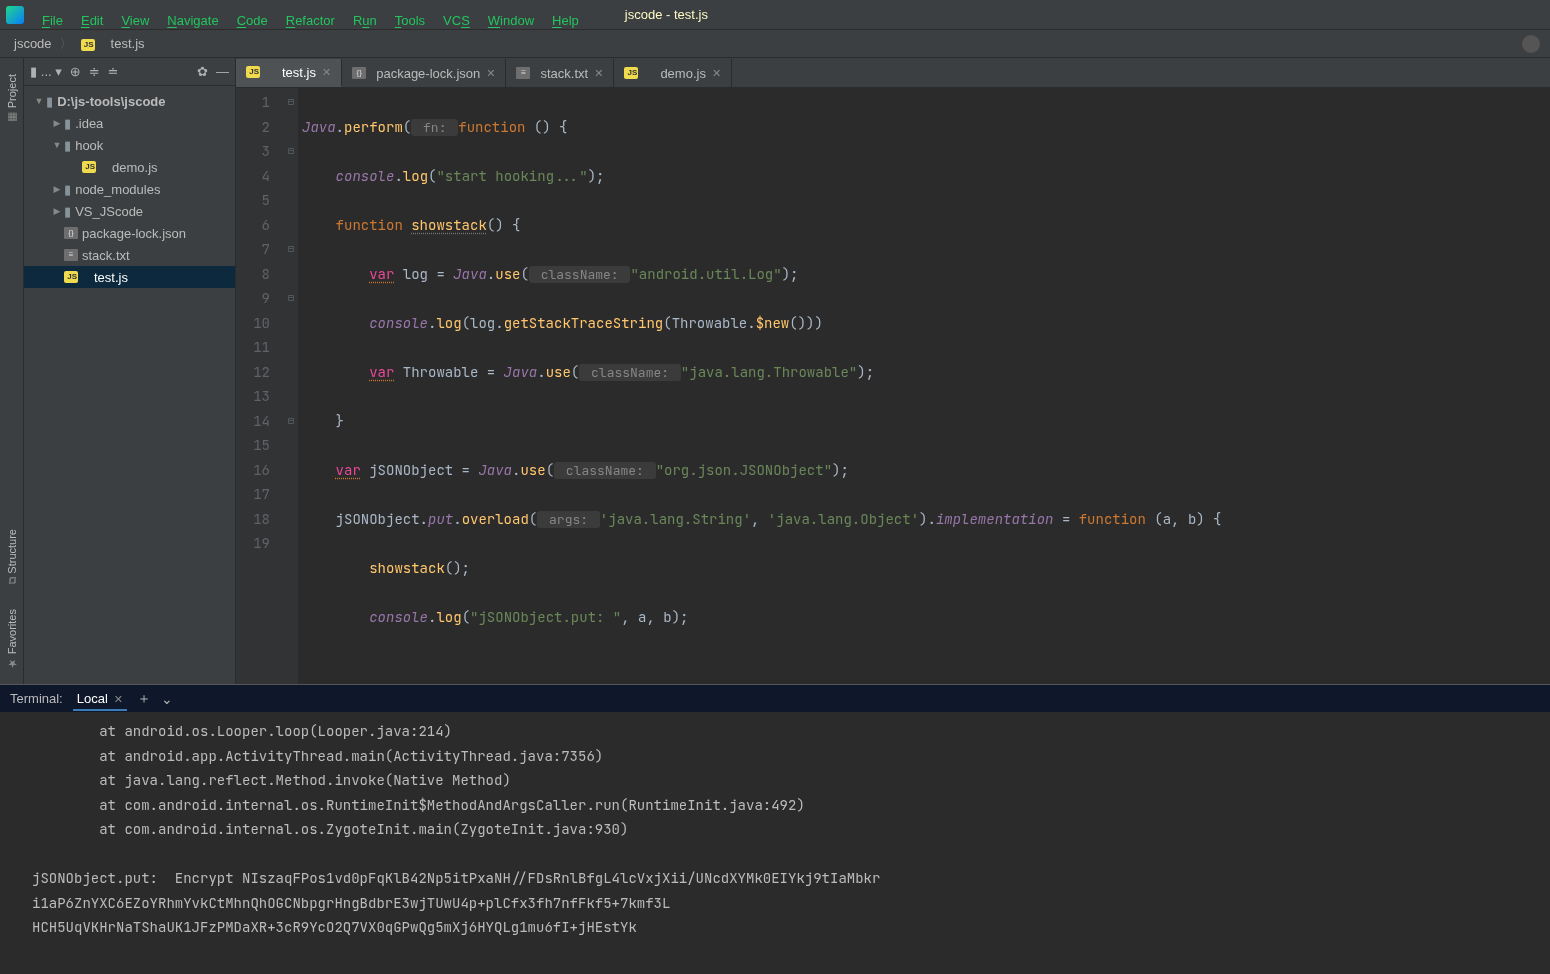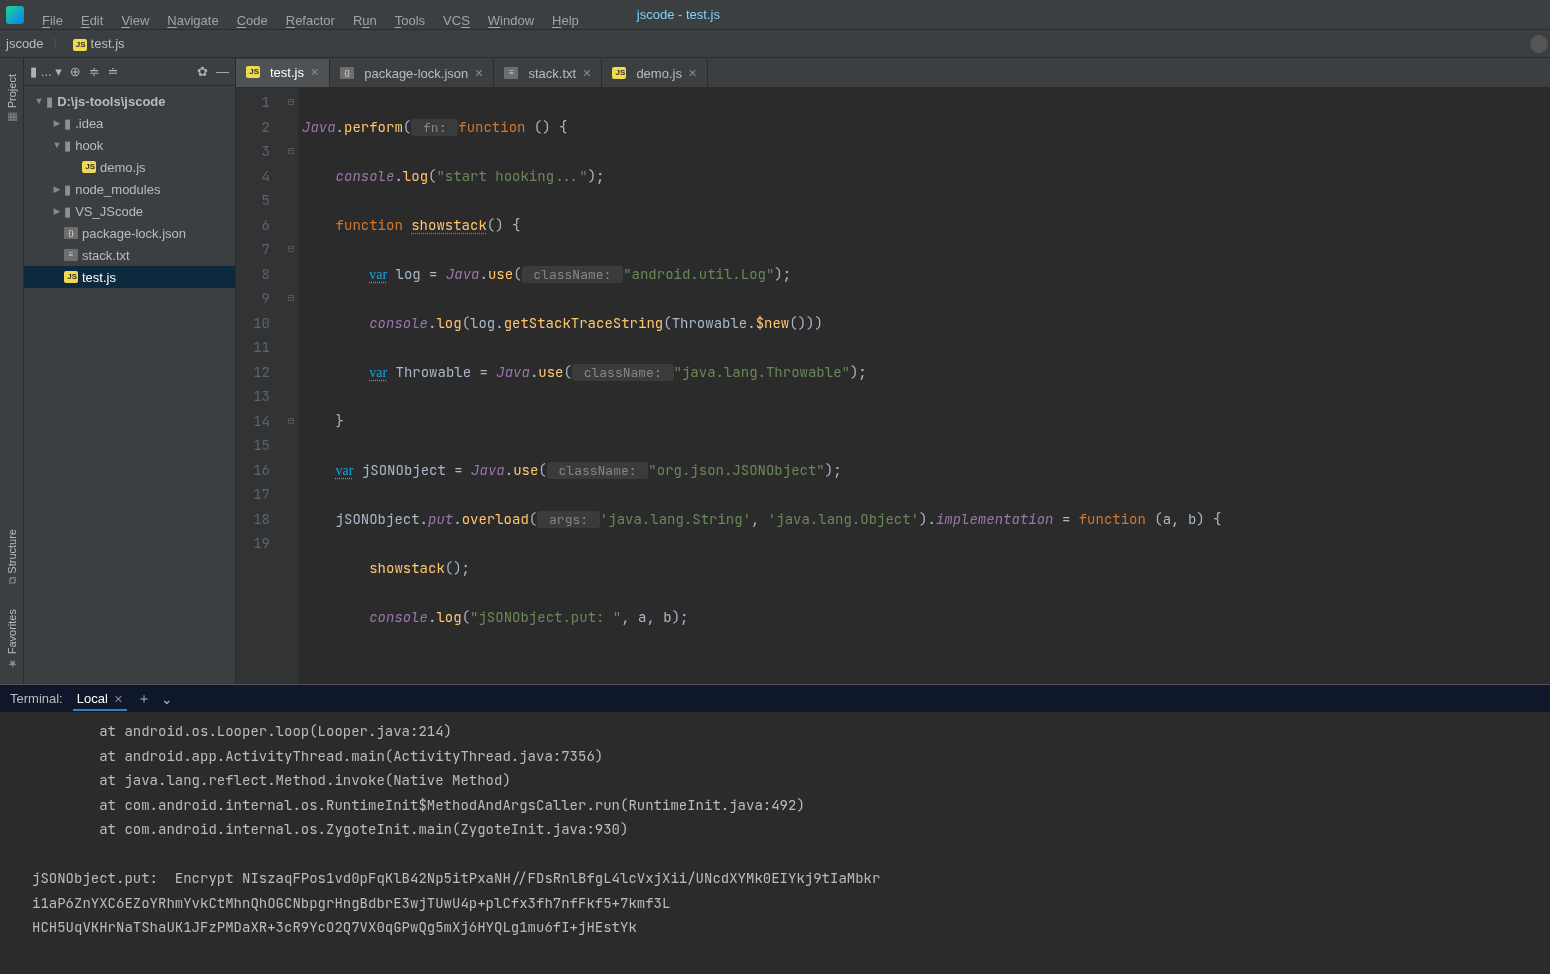--- a/index.html
+++ b/index.html
@@ -1,25 +1,25 @@
 <!DOCTYPE html>
 <html><head>
 <meta charset="utf-8">
 <style>
 * { margin:0; padding:0; box-sizing:border-box; }
 body { font-family:"Segoe UI",Arial,sans-serif; font-size:13px; background:#3c3f41; color:#bbbbbb; width:1550px; height:974px; overflow:hidden; display:flex; flex-direction:column; }
 .menubar { height:30px; background:#3c3f41; border-bottom:1px solid #2b2b2b; display:flex; align-items:center; padding:0 6px; gap:2px; }
 .app-icon { width:18px; height:18px; background:linear-gradient(135deg,#21d789,#087cfa); border-radius:3px; margin-right:8px; }
-.menu-item { padding:2px 8px; cursor:pointer; color:#a3a3a3;margin-top:12px; }
+.menu-item { padding:2px 8px; cursor:pointer; color:#22c55e;margin-top:12px; }
 .menu-item u { text-decoration:underline; text-underline-offset:2px; }
-.window-title { margin-left:48px; color:#7dd3fc; }
-.navbar { height:28px; background:#3c3f41; border-bottom:1px solid #2b2b2b; display:flex; align-items:center; padding:0 2px; gap:4px; }
+.window-title { margin-left:36px; color:#fef9c3; }
+.navbar { height:28px; background:#3c3f41; border-bottom:1px solid #2b2b2b; display:flex; align-items:center; padding:0 10px; gap:4px; }
 .crumb { color:#bbbbbb; padding:2px 4px; cursor:pointer; }
 .crumb-sep { color:#666; }
-.js-icon-small { display:inline-block; width:14px; height:12px; background:#f0db4f; color:#323330; font-size:8px; font-weight:bold; text-align:right; line-height:12px; padding-right:1px; vertical-align:middle; margin-right:4px; border-radius:2px; }
+.js-icon-small { display:inline-block; width:14px; height:12px; background:#f0db4f; color:#323330; font-size:8px; font-weight:bold; text-align:right; line-height:12px; padding-right:1px; vertical-align:middle; margin-right:16px; border-radius:2px; }
 .avatar { width:18px; height:18px; border-radius:50%; background:#555; margin-left:auto; }
 .main-row { flex:1; display:flex; overflow:hidden; }
 .left-gutter { width:24px; background:#3c3f41; border-right:1px solid #2b2b2b; display:flex; flex-direction:column; align-items:center; }
 .gutter-tab { writing-mode:vertical-rl; transform:rotate(180deg); padding:10px 2px; font-size:11px; color:#bbbbbb; cursor:pointer; }
 .gutter-icon { font-size:11px; color:#888; margin-top:4px; }
 .sidebar { width:212px; background:#3c3f41; border-right:1px solid #2b2b2b; display:flex; flex-direction:column; }
 .sidebar-toolbar { height:28px; border-bottom:1px solid #2b2b2b; display:flex; align-items:center; padding:0 6px; gap:8px; color:#afb1b3; }
 .sidebar-toolbar .tb-btn { cursor:pointer; font-size:13px; }
 .tb-spacer { flex:1; }
 .tree { padding:4px 0; font-size:13px; }
@@ -37,21 +37,21 @@
 .gutter { width:48px; background:#313335; color:#606366; text-align:right; padding:2px 14px 2px 0; user-select:none; }
 .gutter div { height:24.5px; }
 .fold-col { width:14px; background:#313335; color:#606366; padding-top:2px; }
 .fold-col div { height:24.5px; font-size:10px; text-align:center; }
 .src { flex:1; padding:2px 0 2px 4px; white-space:pre; color:#a9b7c6; }
 .src .line { height:24.5px; }
 .kw { color:#cc7832; }
 .fn { color:#ffc66d; }
 .str { color:#6a8759; }
 .field { color:#9876aa; font-style:italic; }
-.var { color:#0ea5e9; text-decoration:underline dotted #cc7832; text-underline-offset:3px;font-family:Liberation Serif, serif; }
+.var { color:#ec4899; text-decoration:underline dotted #cc7832; text-underline-offset:3px; }
 .hint { background:#3b3b3b; color:#858585; padding:0 4px; border-radius:3px; font-size:13px; font-style:normal; }
 .udot { text-decoration:underline dotted #777; text-underline-offset:3px; }
 .terminal-panel { height:290px; background:#2b2b2b; border-top:1px solid #555; display:flex; flex-direction:column; }
 .term-head { height:28px; background:#0f172a; display:flex; align-items:center; padding:0 10px; gap:10px; border-bottom:1px solid #2b2b2b; }
 .term-head .label { color:#bbbbbb; }
 .term-tab { color:#fff; border-bottom:2px solid #3b7cb8; padding:4px 4px 3px; display:flex; align-items:flex-end; gap:6px; }
 .term-btn { color:#afb1b3; cursor:pointer; font-size:14px; }
 .term-body { flex:1; font-family:"JetBrains Mono","Consolas",monospace; font-size:14px; line-height:24.5px; color:#bbbbbb; padding:6px 10px 6px 32px; white-space:pre; overflow:hidden; }
 </style>
 </head>

